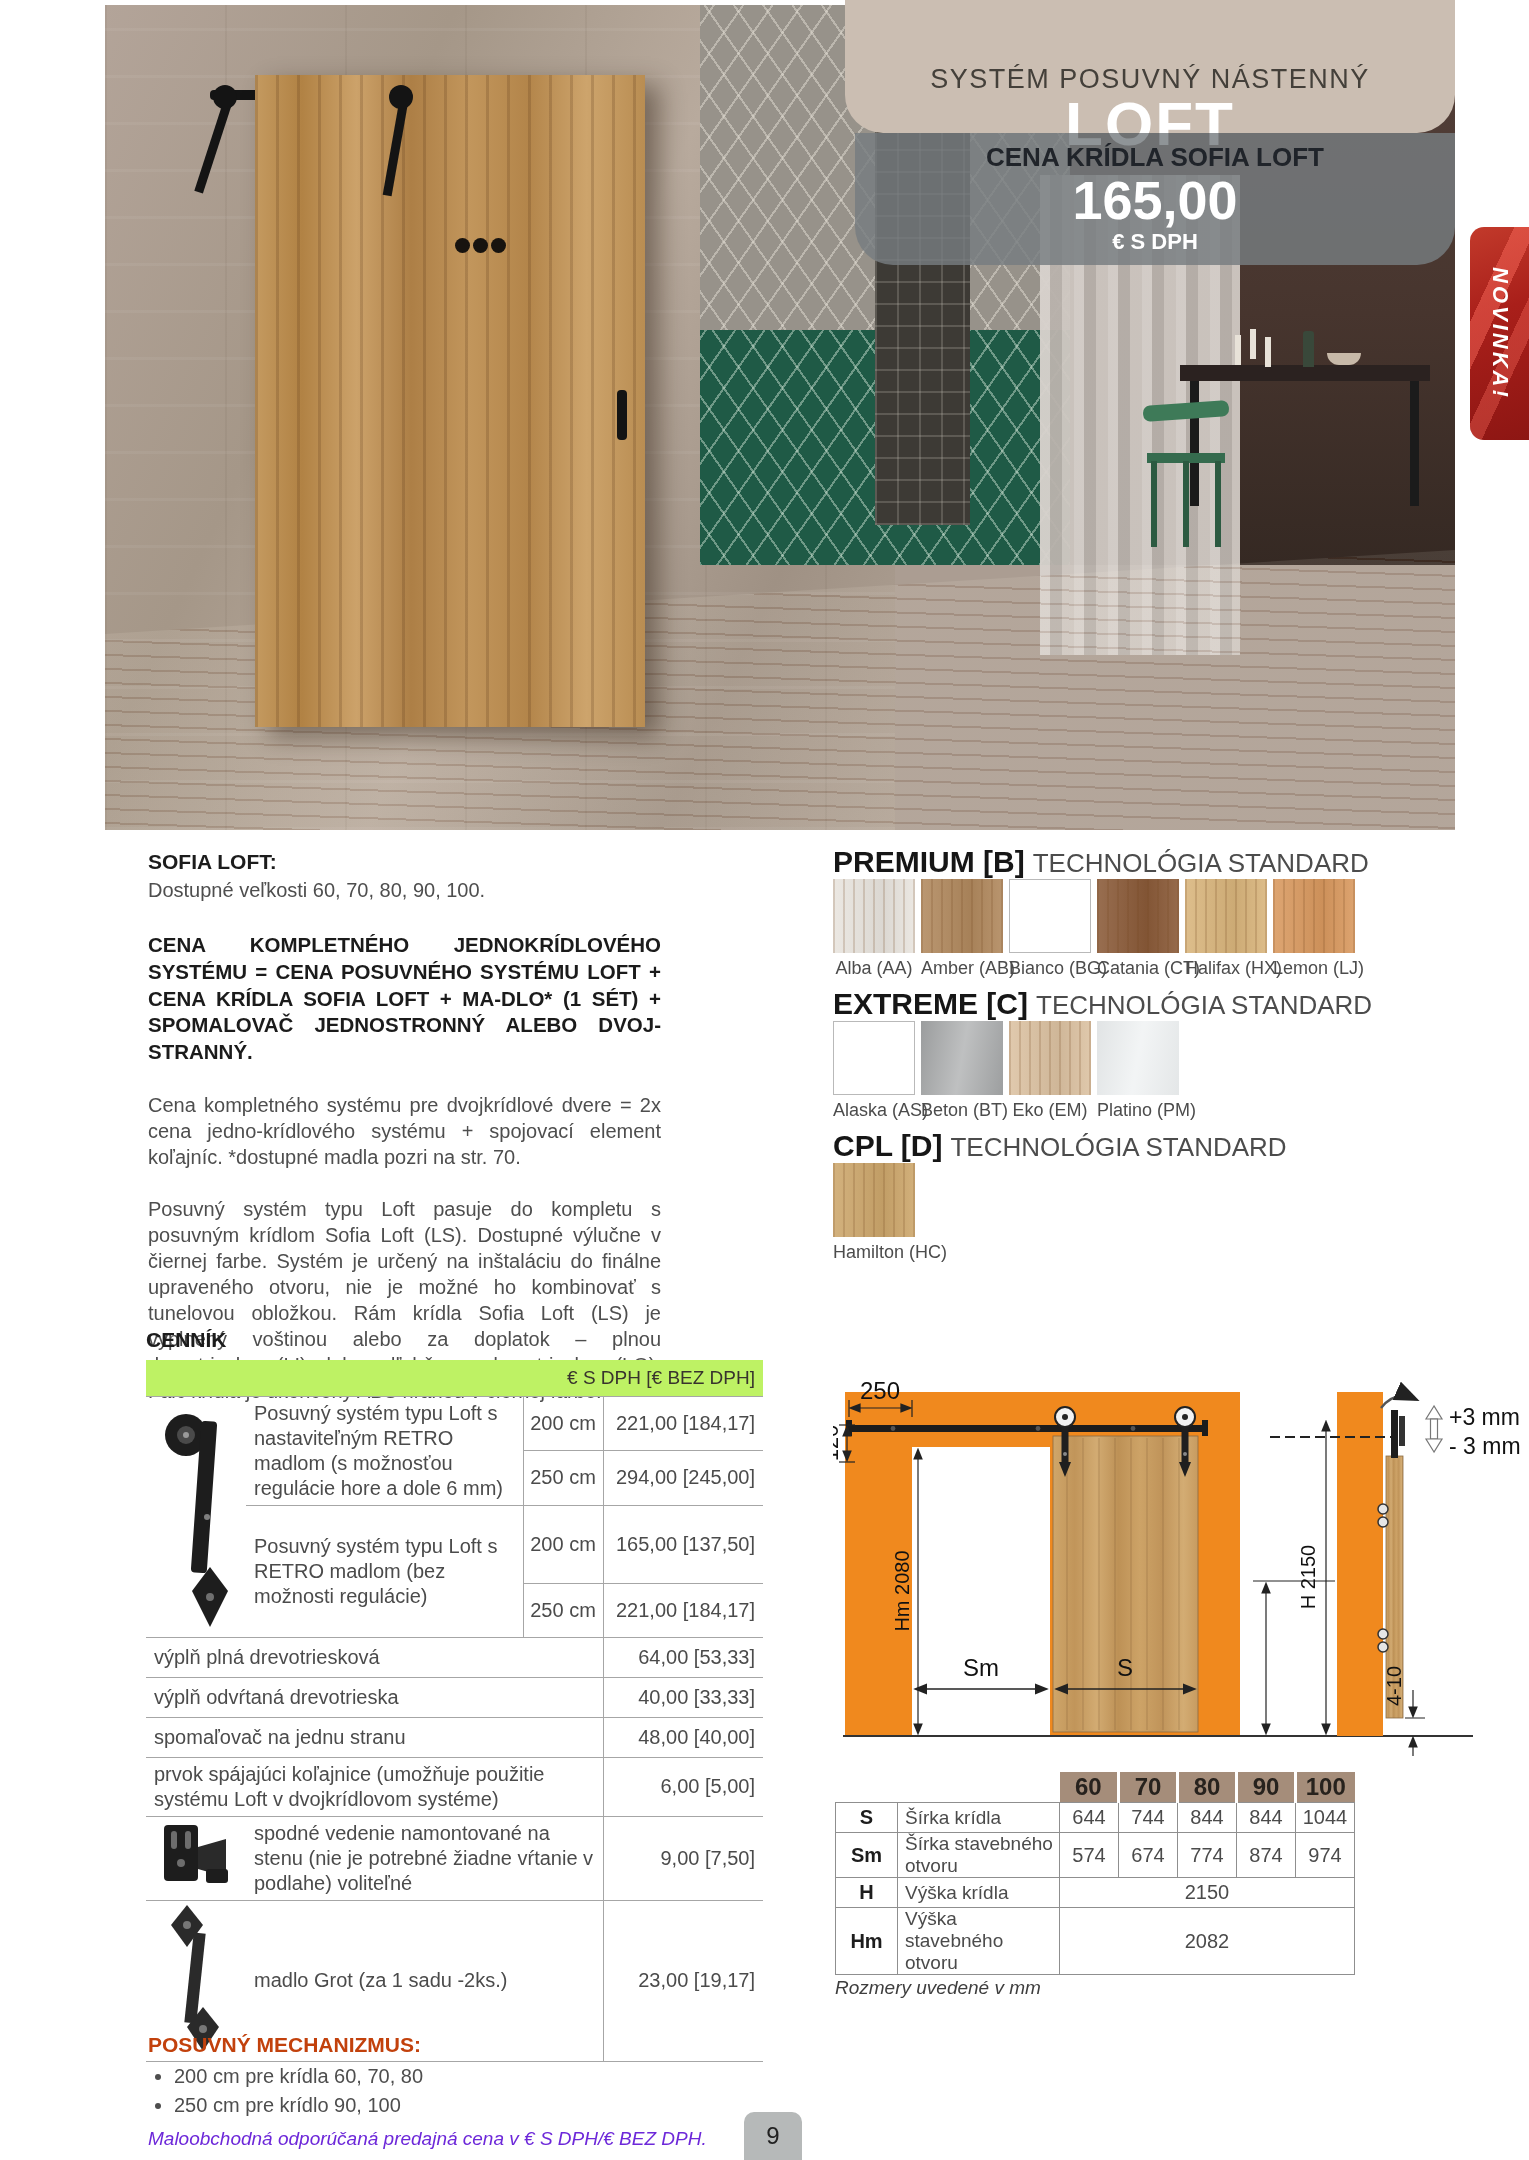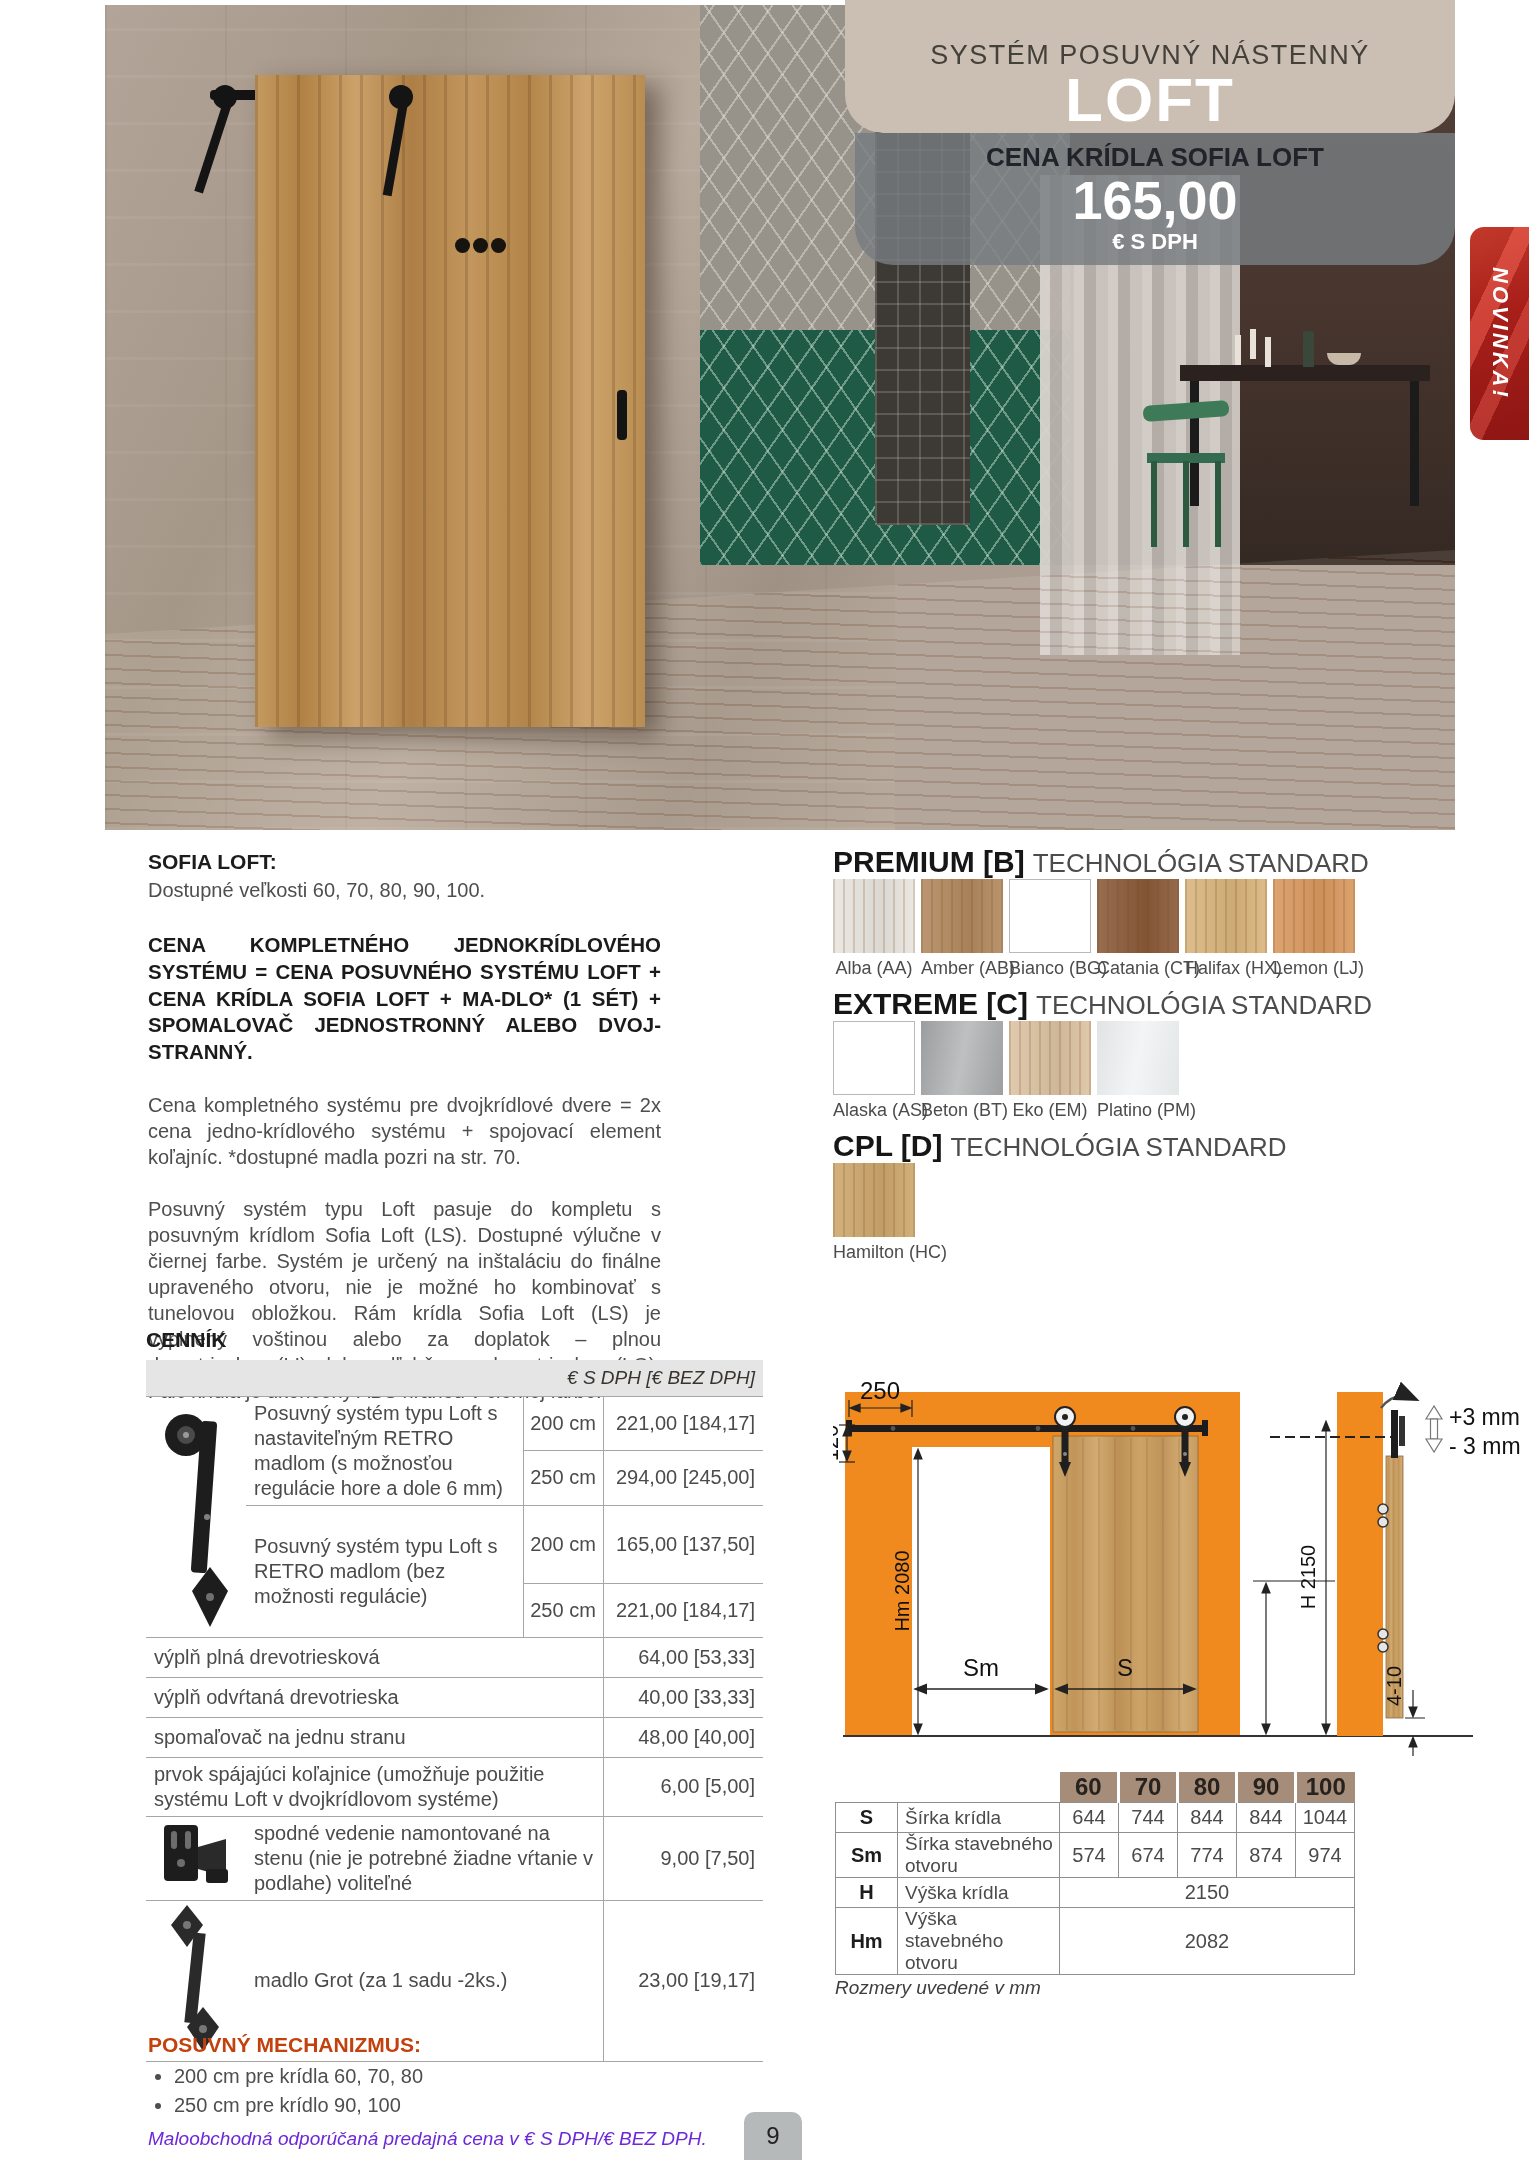--- a/index.html
+++ b/index.html
@@ -46,21 +46,21 @@
   .ph-chairback{position:absolute;left:1038px;top:398px;width:86px;height:16px;background:#3e7a58;border-radius:7px;transform:rotate(-4deg);}
   .ph-chairseat{position:absolute;left:1042px;top:448px;width:78px;height:10px;background:#356b4e;}
   .ph-chairleg{position:absolute;top:456px;width:6px;height:86px;background:#2c5a41;}
   .ph-candle{position:absolute;width:6px;height:30px;background:#e8e2d8;}
   .ph-bottle{position:absolute;left:1198px;top:326px;width:11px;height:36px;background:#39483a;border-radius:3px 3px 0 0;}
   .ph-bowl{position:absolute;left:1222px;top:348px;width:34px;height:12px;background:#c7b9a8;border-radius:0 0 14px 14px;}
 
   
   .hd-beige{position:absolute;left:845px;top:0;width:610px;height:133px;background:#cbbeb2;
     border-radius:0 0 38px 38px;text-align:center;}
-  .hd-sub{padding-top:40px;font-size:27px;font-weight:300;letter-spacing:1.5px;color:#44403a;}
+  .hd-sub{padding-top:64px;font-size:27px;font-weight:300;letter-spacing:1.5px;color:#44403a;}
   .hd-title{font-size:62px;font-weight:800;letter-spacing:2px;color:#fff;line-height:1;margin-top:-2px;}
   .hd-grey{position:absolute;left:855px;top:133px;width:600px;height:132px;background:rgba(118,124,128,.82);
     border-radius:0 0 38px 38px;text-align:center;}
   .hd-cap{padding-top:9px;font-size:26px;font-weight:700;color:#20242a;}
   .price-row{display:flex;justify-content:center;align-items:flex-start;gap:16px;margin-top:2px;color:#fff;}
   .price-row .num{font-size:54px;font-weight:800;line-height:.95;}
   .price-row .lab{font-size:22px;font-weight:700;margin-top:3px;}
 
   
   .novinka{position:absolute;right:0;top:227px;width:59px;height:213px;border-radius:14px 0 0 14px;
@@ -90,21 +90,21 @@
   .sw.soft{background-image:linear-gradient(100deg,rgba(0,0,0,.05),rgba(255,255,255,.3) 50%,rgba(0,0,0,.04));}
   .sw-labels{display:flex;gap:6px;height:30px;align-items:center;}
   .sw-labels div{width:82px;text-align:center;font-size:18px;color:#4c4c4c;white-space:nowrap;}
   .fin .gap{height:4px;}
 
   
   .cennik{position:absolute;left:146px;top:1328px;width:617px;}
   .cennik h3{margin:0 0 8px 0;font-size:21px;font-weight:700;color:#1c1c1c;}
   table.cen{border-collapse:collapse;width:617px;table-layout:fixed;font-size:20px;color:#4b4b4b;}
   .cen td{vertical-align:middle;padding:4px 8px;line-height:1.25;}
-  .cen tr.band td{background:#e5e5e5;border:none;height:36px;text-align:right;font-style:italic;
+  .cen tr.band td{background:#bef264;border:none;height:36px;text-align:right;
     font-size:19px;color:#38332d;padding-right:8px;}
   .cen tr td{border-top:1.5px solid #a6a6a6;}
   .cen td.sz,.cen td.pr{border-left:1.5px solid #a6a6a6;}
   .cen td.pr{text-align:right;}
   .cen td.sz{text-align:center;padding:4px 2px;}
   .cen td.ic{padding:2px;text-align:center;}
   .cen tr.last td{border-bottom:1.5px solid #a6a6a6;}
 
   
   .diagram{position:absolute;left:833px;top:1304px;width:696px;height:452px;}

